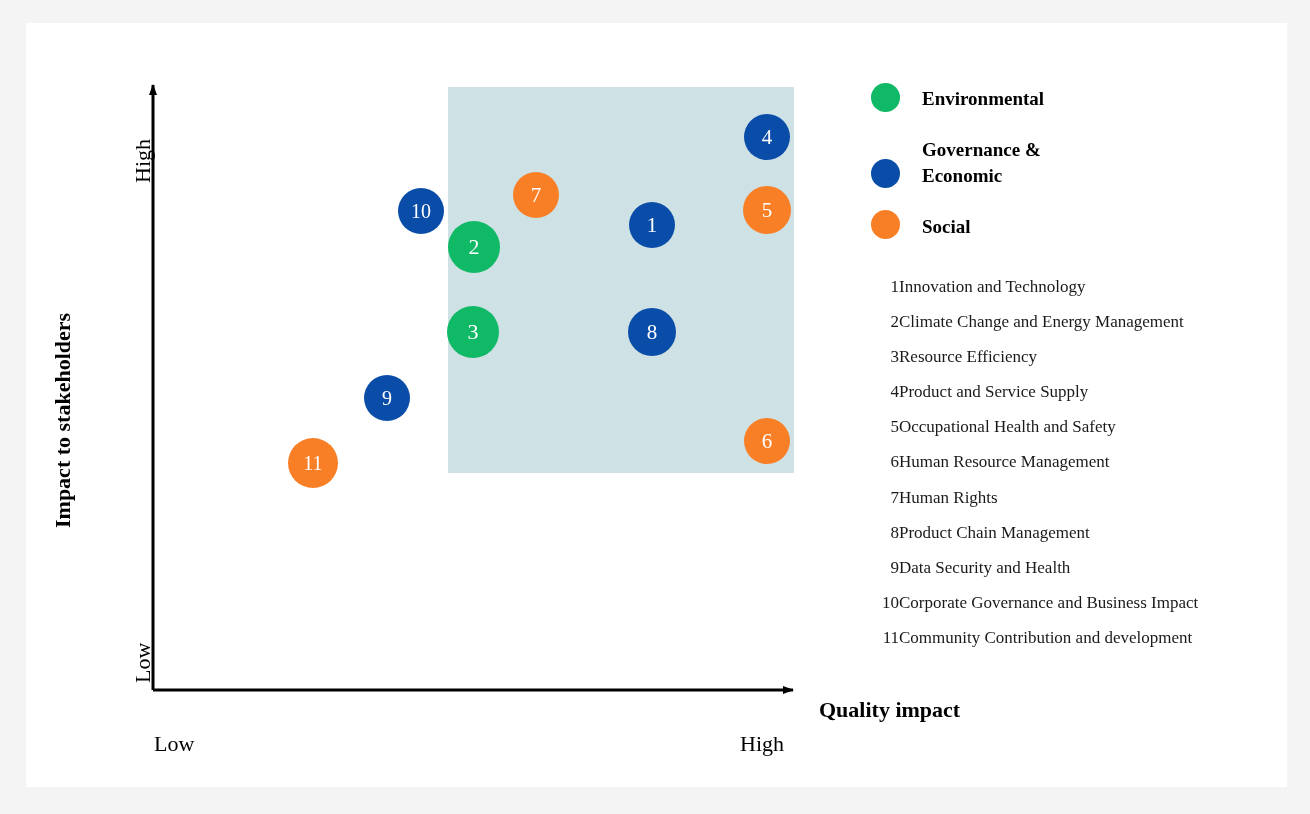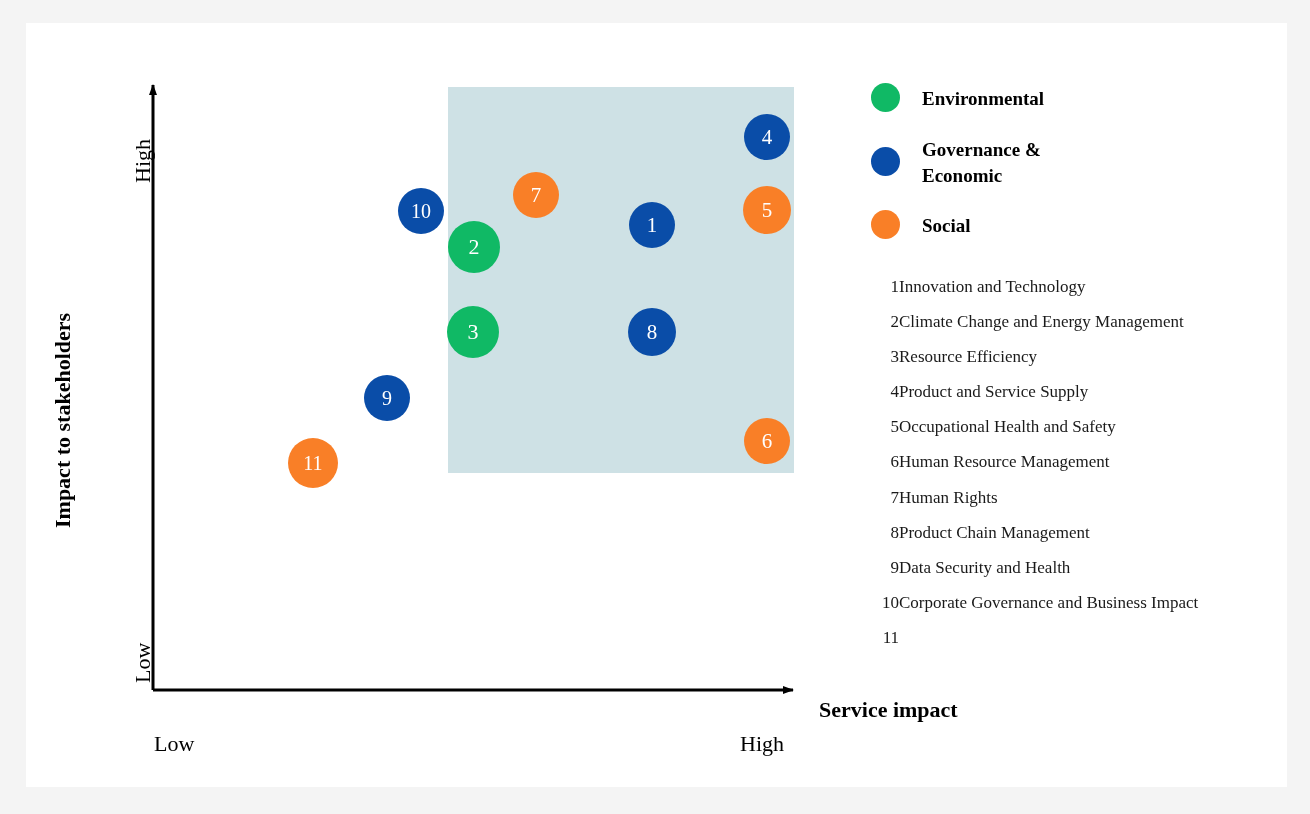--- a/index.html
+++ b/index.html
@@ -99,21 +99,21 @@
 
   
   #legend {
     position: absolute;
     left: 845px;
     top: 60px;
     width: 400px;
   }
   .legend-row {
     display: flex;
-    align-items: center;
+    align-items: flex-end;
     margin-bottom: 22px;
   }
   .legend-swatch {
     width: 29px;
     height: 29px;
     border-radius: 50%;
     flex: 0 0 auto;
     margin-right: 22px;
   }
   .legend-label {
@@ -185,21 +185,21 @@
           <div class="bubble" style="left: 718px; top: 91px; width: 46px; height: 46px; background: rgb(10, 77, 168); font-size: 21px;">4</div>
           <div class="bubble" style="left: 717px; top: 163px; width: 48px; height: 48px; background: rgb(249, 127, 39); font-size: 21px;">5</div>
           <div class="bubble" style="left: 603px; top: 179px; width: 46px; height: 46px; background: rgb(10, 77, 168); font-size: 21px;">1</div>
           <div class="bubble" style="left: 421px; top: 283px; width: 52px; height: 52px; background: rgb(16, 185, 101); font-size: 22px;">3</div>
           <div class="bubble" style="left: 602px; top: 285px; width: 48px; height: 48px; background: rgb(10, 77, 168); font-size: 21px;">8</div>
           <div class="bubble" style="left: 338px; top: 352px; width: 46px; height: 46px; background: rgb(10, 77, 168); font-size: 20px;">9</div>
           <div class="bubble" style="left: 718px; top: 395px; width: 46px; height: 46px; background: rgb(249, 127, 39); font-size: 21px;">6</div>
           <div class="bubble" style="left: 262px; top: 415px; width: 50px; height: 50px; background: rgb(249, 127, 39); font-size: 20px;">11</div>
         </div>
 
-      <div class="axis-title-x" style="left:793px; top:674px;">Service impact</div>
+      <div class="axis-title-x" style="left:793px; top:674px;">Quality impact</div>
 
       <div class="axis-title-y" style="left:24px; top:505px;">Impact to stakeholders</div>
 
       <div class="tick-label" style="left:128px; top:708px;">Low</div>
       <div class="tick-label" style="left:714px; top:708px;">High</div>
 
       <div class="tick-label-y" style="left:104px; top:160px;">High</div>
       <div class="tick-label-y" style="left:104px; top:660px;">Low</div>
     </div>
 
@@ -254,17 +254,18 @@
         <div class="key-row">
           <span class="key-num">9</span>
           <span class="key-text">Data Security and Health</span>
         </div>
         <div class="key-row">
           <span class="key-num">10</span>
           <span class="key-text">Corporate Governance and Business Impact</span>
         </div>
         <div class="key-row">
           <span class="key-num">11</span>
+          <span class="key-text">Community Contribution and development</span>
         </div>
       </div>
 
   </div>
 </div>
 
 </body></html>

